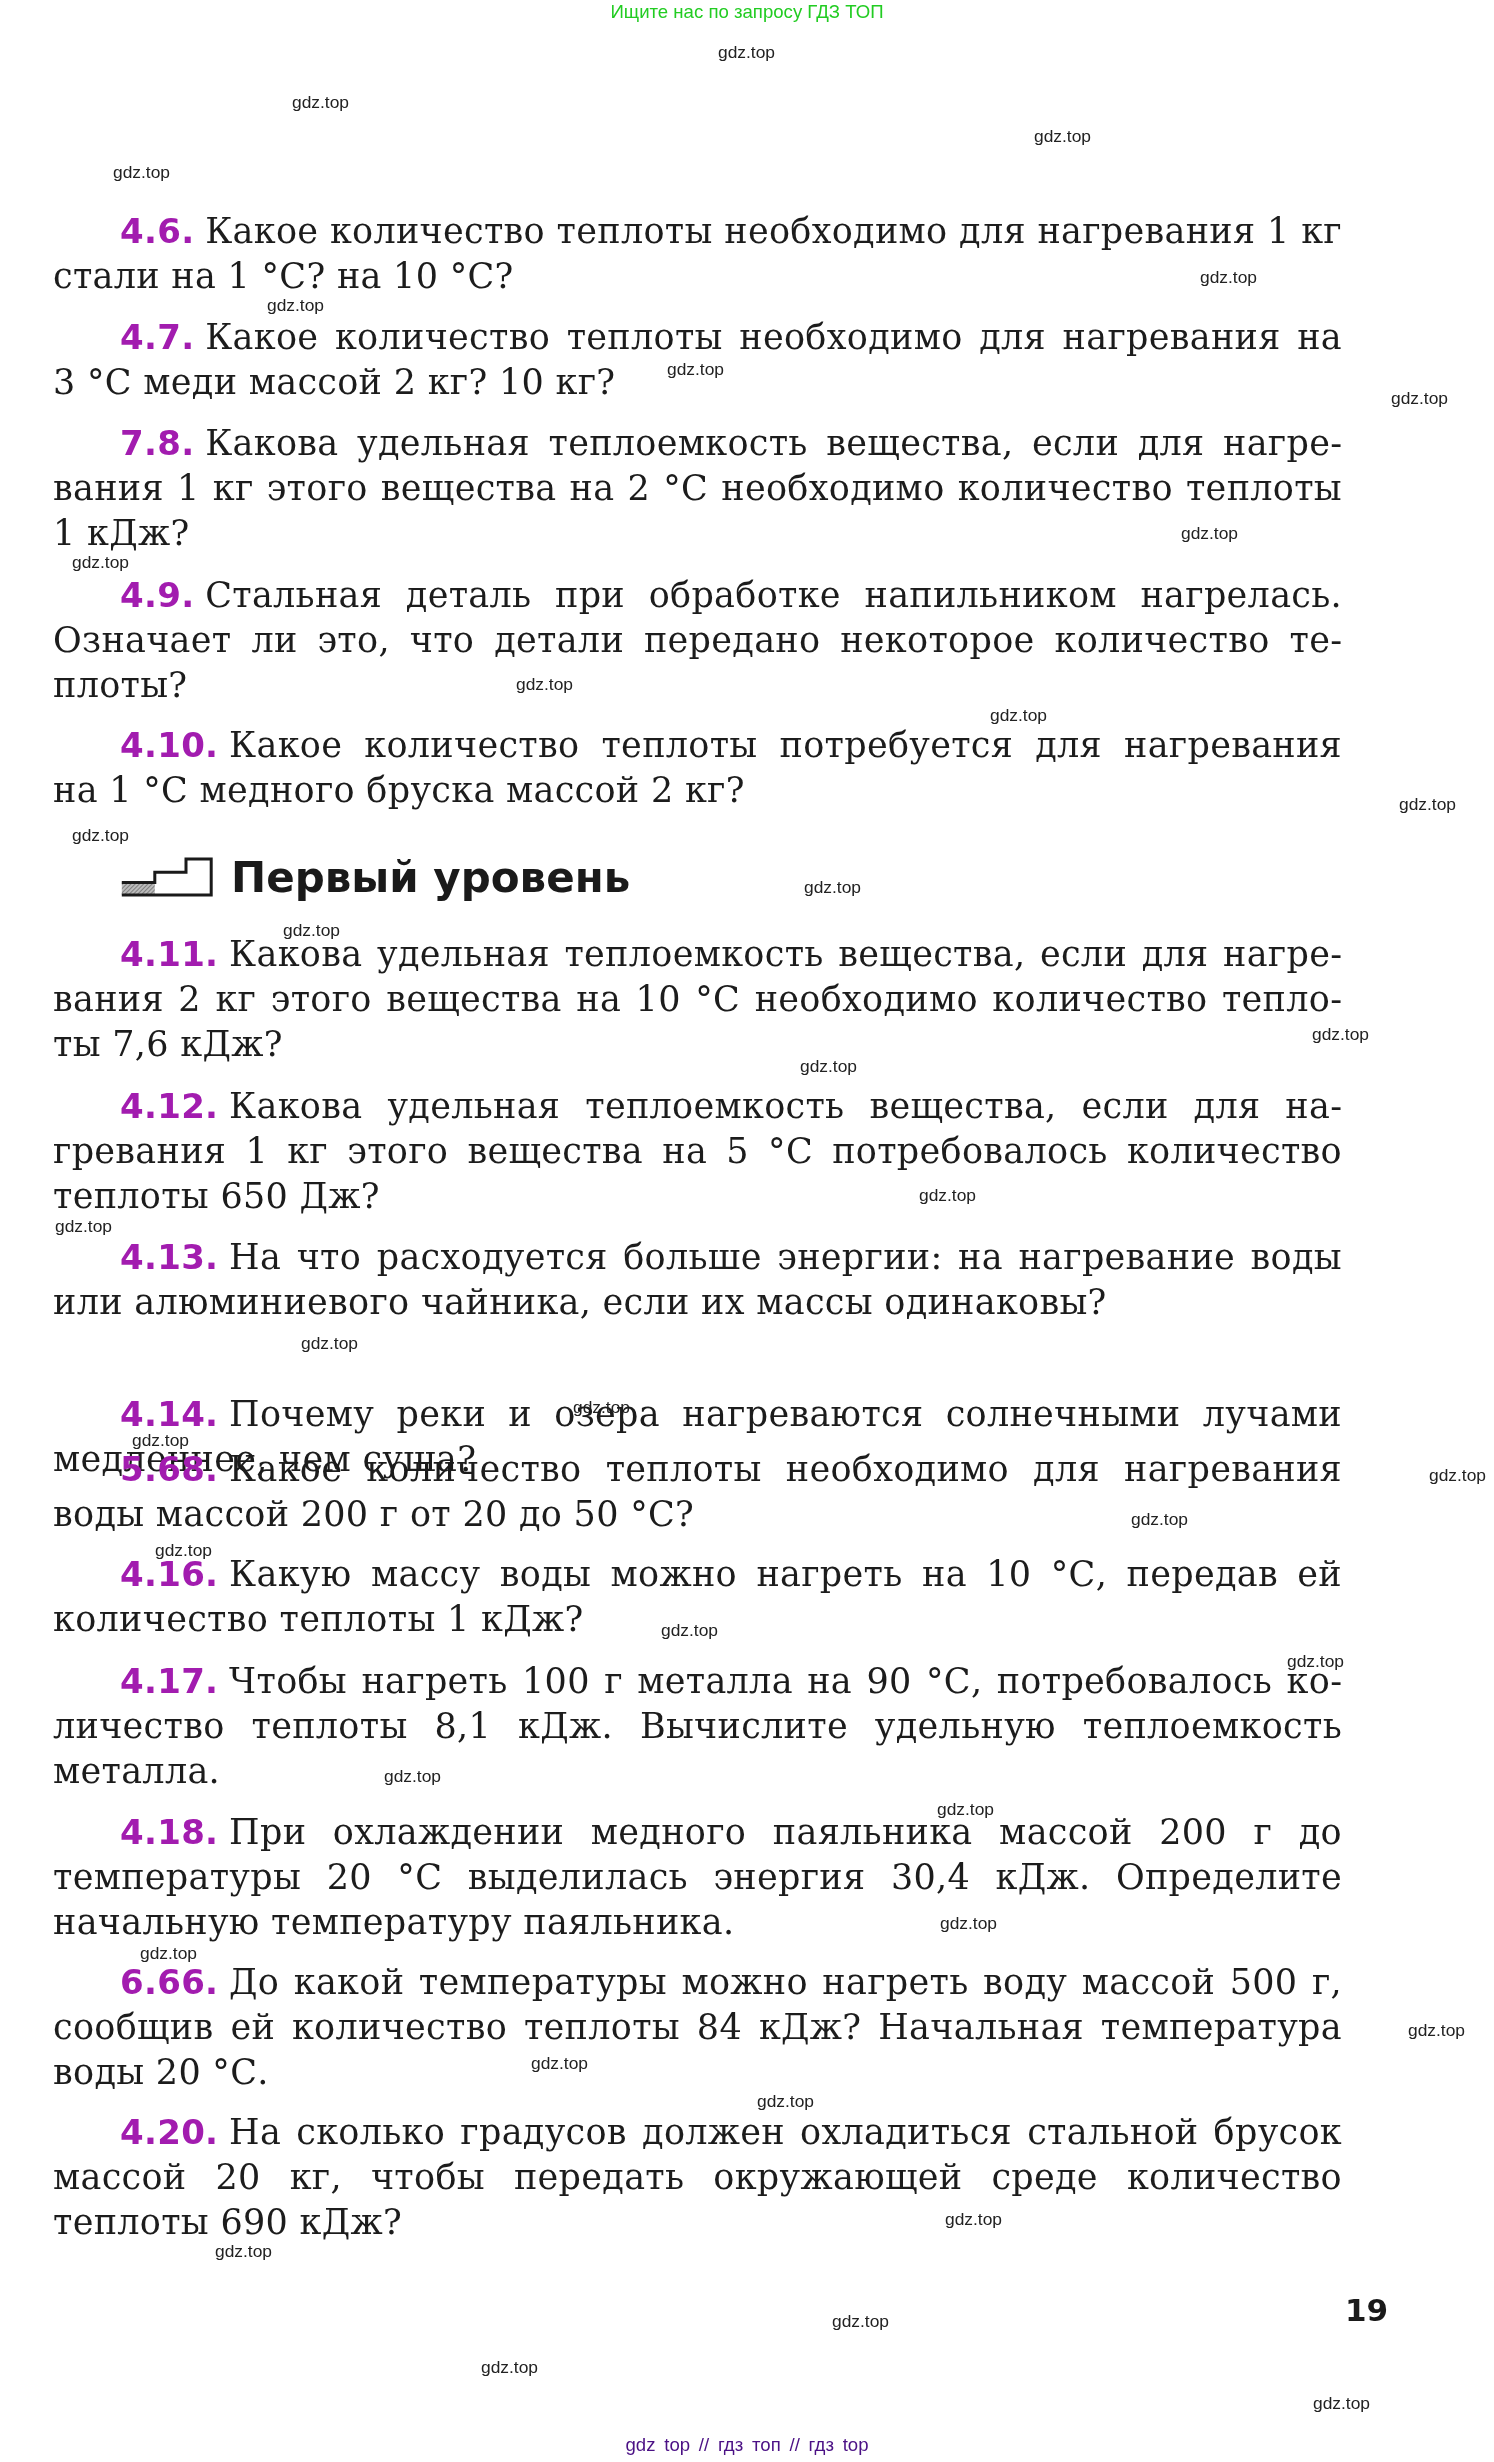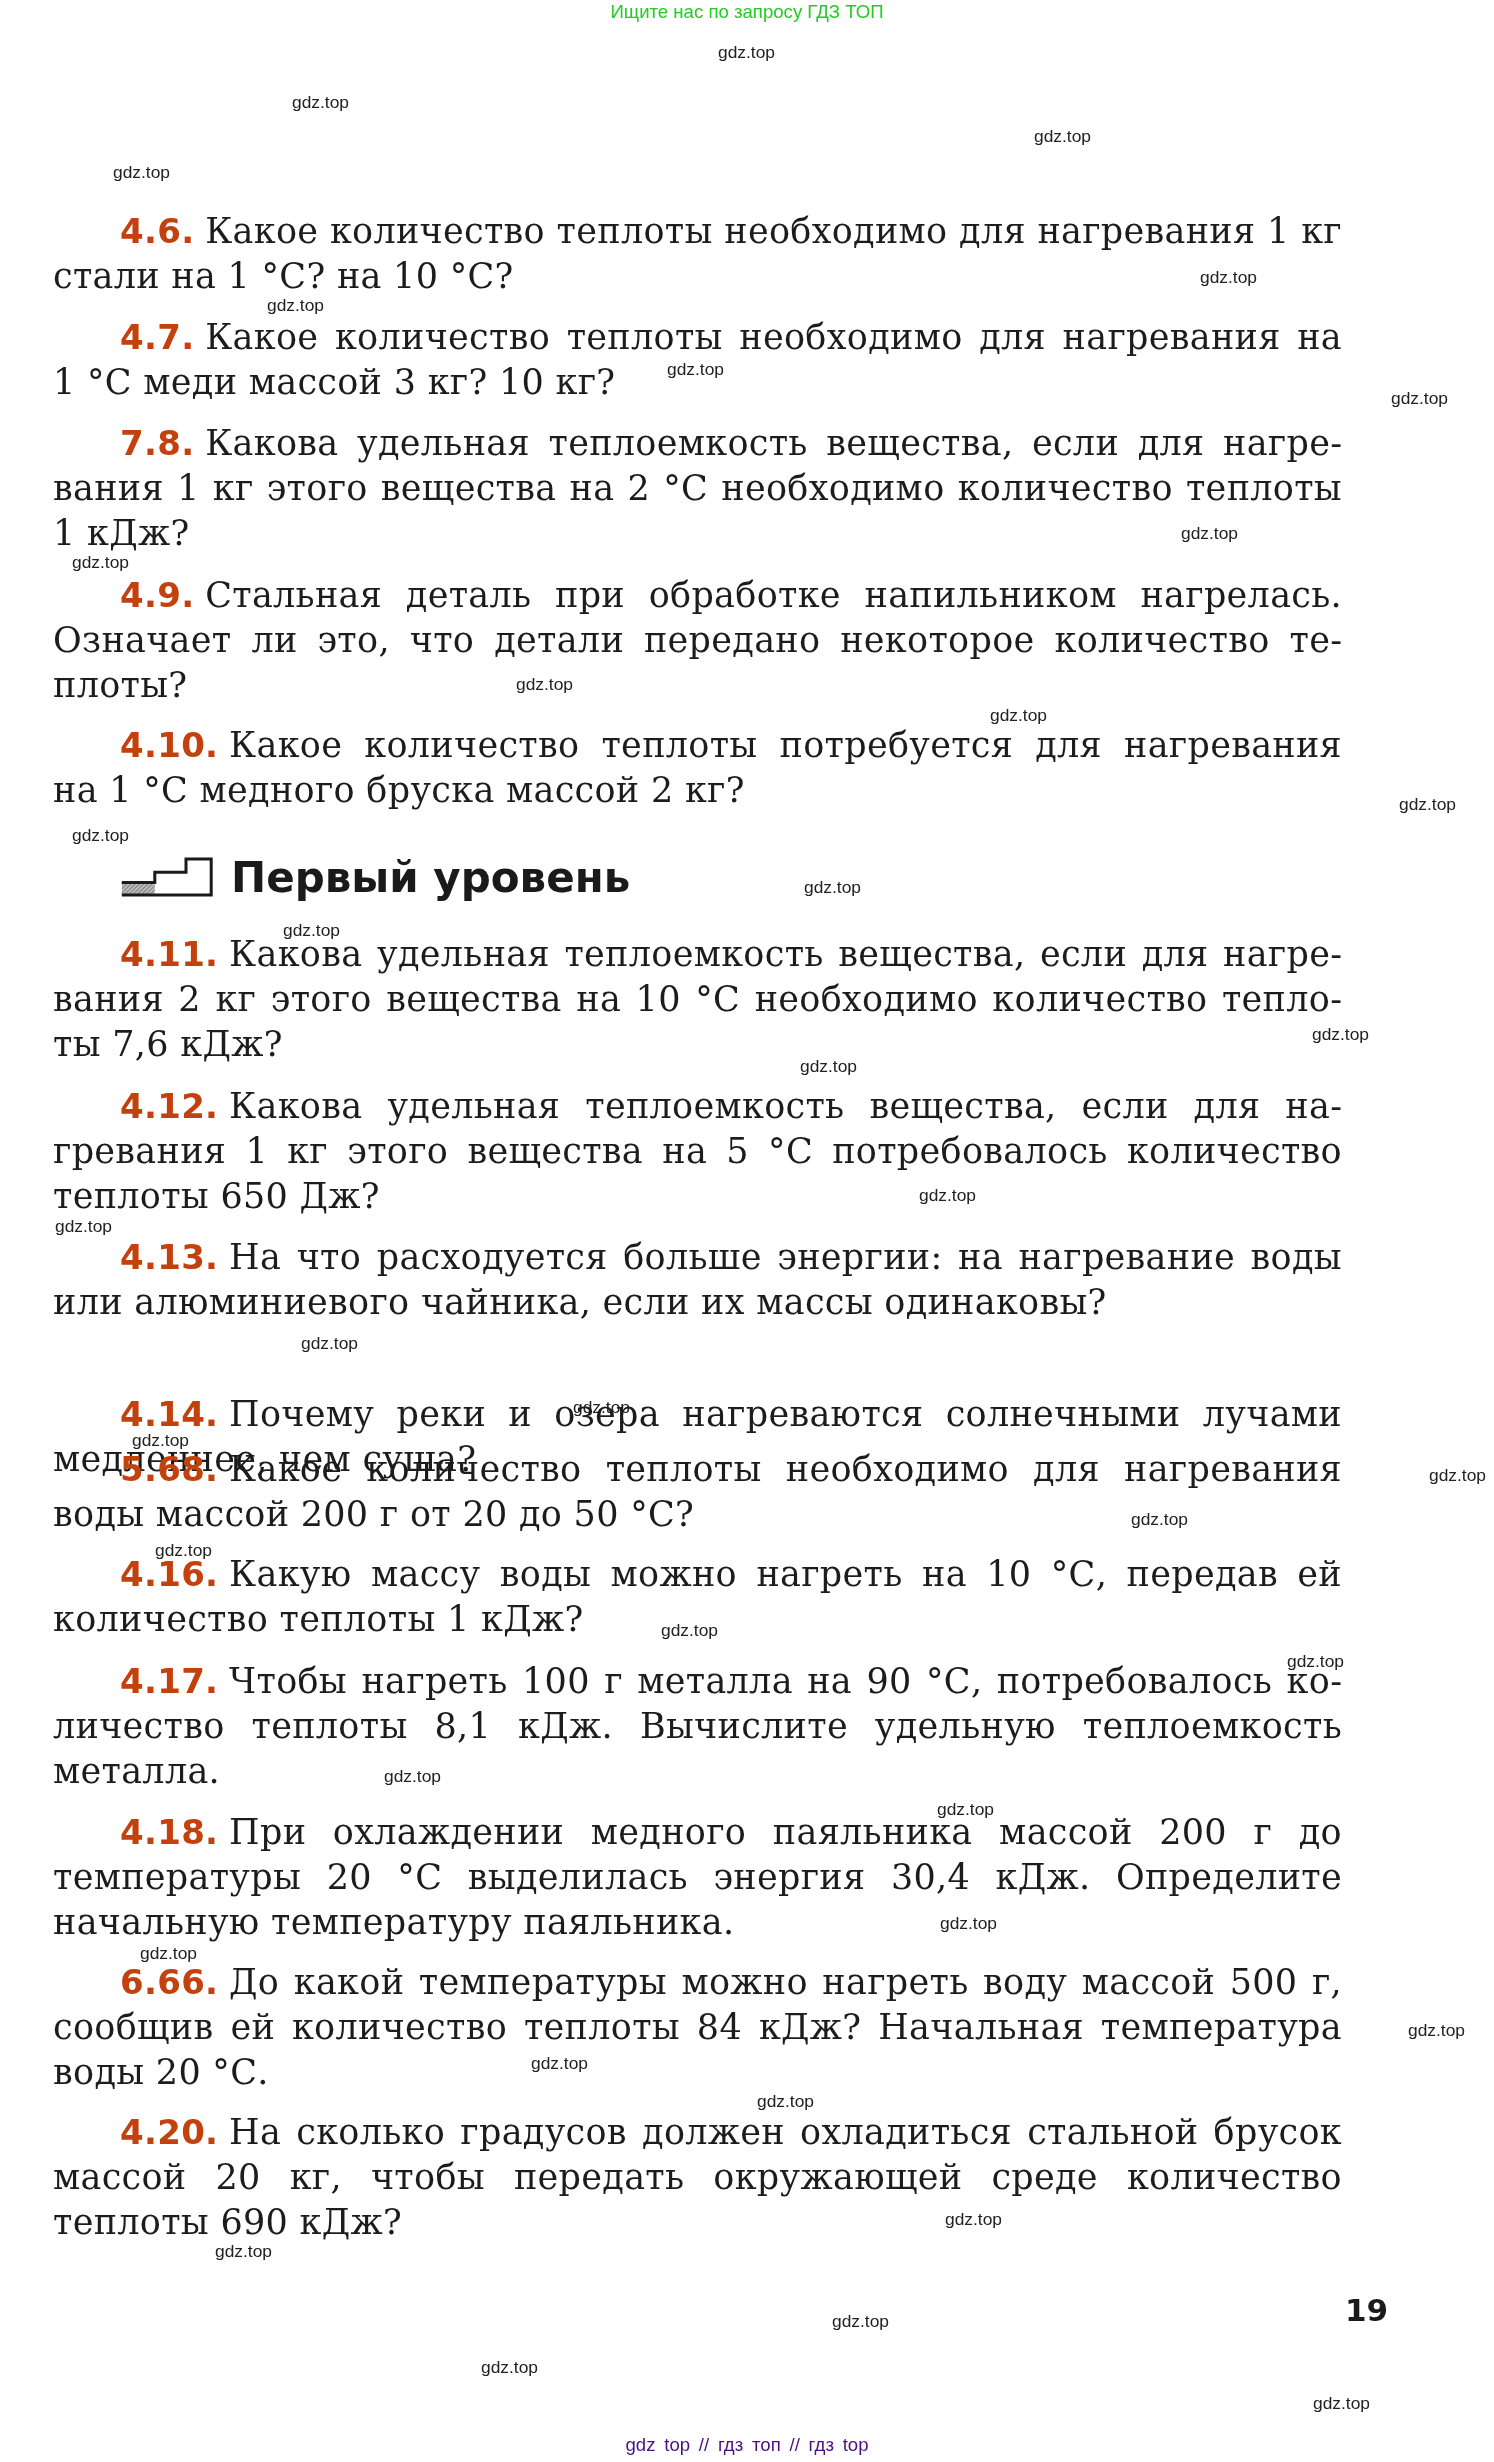--- a/index.html
+++ b/index.html
@@ -2,21 +2,21 @@
 <html style="font-size:9.6px"><head>
 <meta charset="utf-8">
 <style>
   html, body { margin: 0; padding: 0; background: #ffffff; }
   body { width: 1494px; height: 2462px; position: relative; overflow: hidden; font-family: "DejaVu Serif", serif; color: #1a1a1a; }
   .top-banner { position: absolute; top: 1.2px; left: 0; width: 1494px; text-align: center; font-family: "Liberation Sans", sans-serif; font-size: 18.6px; color: #22cc22; }
   .footer-banner { position: absolute; top: 2434px; left: 0; width: 1494px; text-align: center; font-family: "Liberation Sans", sans-serif; font-size: 18.6px; color: #4b1185; word-spacing: 3.6px; }
   .wm { position: absolute; font-family: "Liberation Sans", sans-serif; font-size: 17.4px; color: #222; white-space: nowrap; }
   .problems { position: absolute; left: 53px; width: 1289px; }
   .problem { position: absolute; left: 0; width: 1289px; font-family: "DejaVu Serif", serif; font-size: 35px; line-height: 45px; text-align: justify; text-align-last: left; color: #1c1c1c; letter-spacing: 0.3px; }
-  .problem .num { font-family: "DejaVu Sans", sans-serif; font-weight: bold; font-size: 34px; margin-left: 67px; margin-right: 10.8px; color: #c2410c; }
+  .problem .num { font-family: "DejaVu Sans", sans-serif; font-weight: bold; font-size: 34px; margin-left: 67px; margin-right: 10.8px; color: #a21caf; }
   .section { position: absolute; left: 120px; top: 847px; height: 60px; display: flex; align-items: center; }
   .stair-icon { width: 93px; height: 42px; position: relative; margin-right: 18px; }
   .section-title { font-family: "DejaVu Sans", sans-serif; font-weight: bold; font-size: 42px; color: #1a1a1a; letter-spacing: 0px; }
   .page-number { position: absolute; left: 1310px; top: 2292px; font-family: "DejaVu Sans", sans-serif; font-weight: bold; font-size: 31px; color: #1a1a1a; margin-left: 35px; }
 </style>
 </head>
 <body>
 
 <div class="top-banner">Ищите нас по запросу ГДЗ ТОП</div>
 
@@ -61,21 +61,21 @@
   <span class="wm" style="left:832px;top:2311px;">gdz.top</span>
   <span class="wm" style="left:481px;top:2357px;">gdz.top</span>
   <span class="wm" style="left:1313px;top:2393px;">gdz.top</span>
 </div>
 
 <div class="problems">
   <div class="problem" style="top:209px;">
     <span class="num">4.6.</span><span>Какое количество теплоты необходимо для нагревания 1 кг стали на 1 °С? на 10 °С?</span>
   </div>
   <div class="problem" style="top:315px;">
-    <span class="num">4.7.</span><span>Какое количество теплоты необходимо для нагревания на 1 °С меди массой 3 кг? 10 кг?</span>
+    <span class="num">4.7.</span><span>Какое количество теплоты необходимо для нагревания на 3 °С меди массой 2 кг? 10 кг?</span>
   </div>
   <div class="problem" style="top:421px;">
     <span class="num">7.8.</span><span>Какова удельная теплоемкость вещества, если для нагре­вания 1 кг этого вещества на 2 °С необходимо количество тепло­ты 1 кДж?</span>
   </div>
   <div class="problem" style="top:573px;">
     <span class="num">4.9.</span><span>Стальная деталь при обработке напильником нагрелась. Означает ли это, что детали передано некоторое количество те­плоты?</span>
   </div>
   <div class="problem" style="top:723px;">
     <span class="num">4.10.</span><span>Какое количество теплоты потребуется для нагревания на 1 °С медного бруска массой 2 кг?</span>
   </div>

